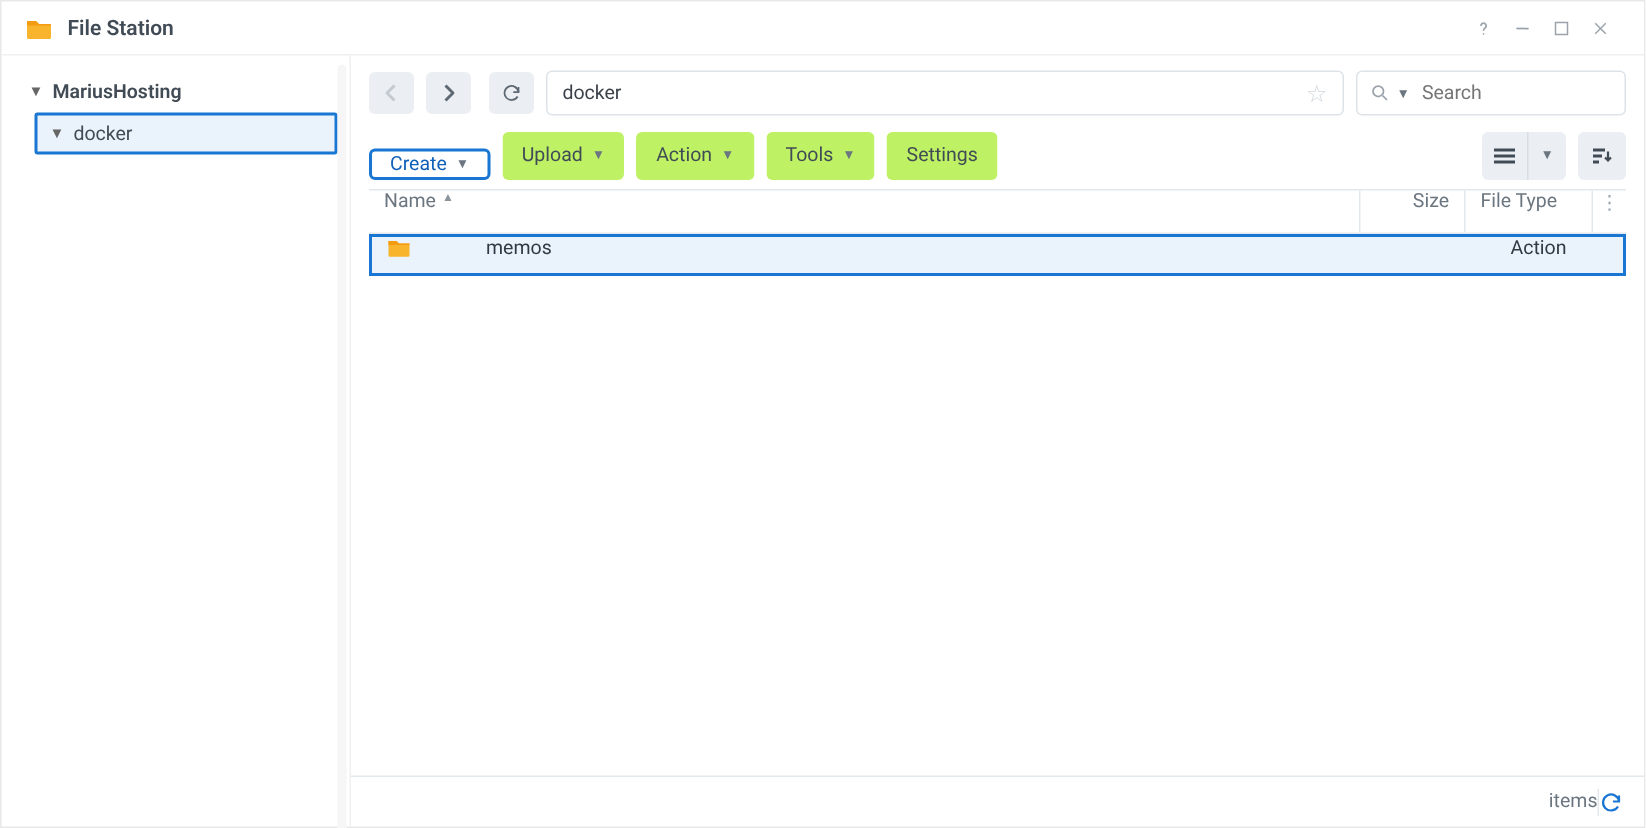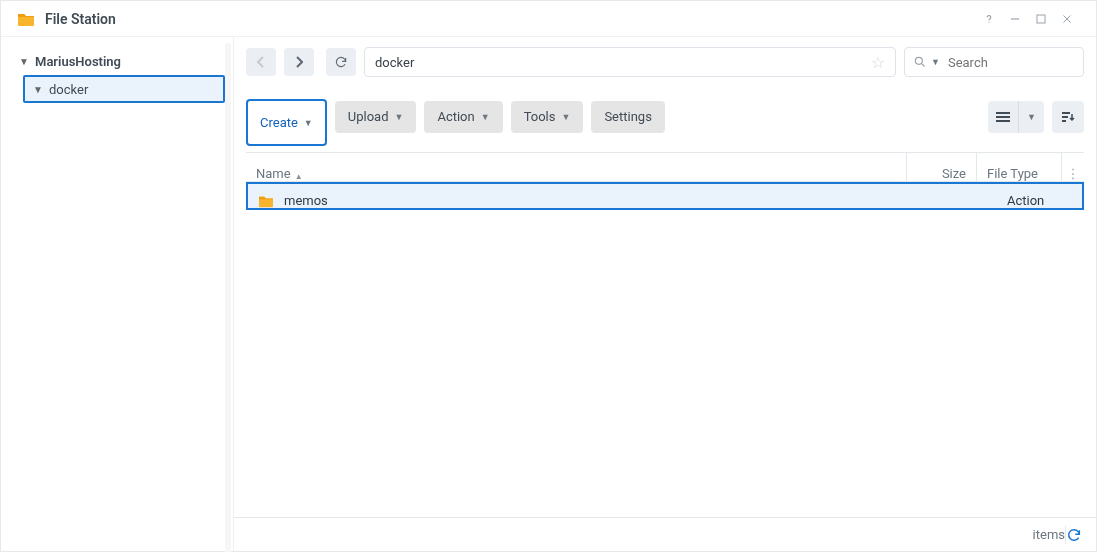--- a/index.html
+++ b/index.html
@@ -19,41 +19,41 @@
   .tree-item.sel { background:#eaf2fb; border:2px solid #1976d2; }
   .main { flex:1; display:flex; flex-direction:column; min-width:0; }
   .toolbar { padding: 10px 12px 6px 12px; display:flex; flex-direction:column; gap:10px; }
   .row { display:flex; align-items:center; gap:8px; }
   .navbtn { width:30px; height:28px; background:#ebeff3; border-radius:4px; display:flex; align-items:center; justify-content:center; cursor:pointer; color:#5f6973;}
   .navbtn.disabled { color:#c3cad1; cursor:default;}
   .path { flex:1; height:30px; border:1px solid #dde3e9; border-radius:4px; display:flex; align-items:center; padding:0 10px; color:#3b4149;}
   .path .star { margin-left:auto; color:#cfd6dc; font-size:16px;}
   .search { width:180px; height:30px; border:1px solid #dde3e9; border-radius:4px; display:flex; align-items:center; padding:0 8px; color:#9aa3ac;}
   .search input { border:none; outline:none; flex:1; font-size:13px; color:#3b4149; background:transparent; margin-left:4px;}
-  .btn { height:32px; padding:0 12px; background:#e5e5e5; border-radius:4px; display:flex; align-items:center; color:#414b55; cursor:pointer; border:1px solid transparent; font-size:13px;}
-  .btn.primary { border:2px solid #1976d2; color:#1161b8; background:#fff; height:47px;margin-top:12px;}
+  .btn { height:32px; padding:0 12px; background:#bef264; border-radius:4px; display:flex; align-items:center; color:#414b55; cursor:pointer; border:1px solid transparent; font-size:13px;}
+  .btn.primary { border:2px solid #1976d2; color:#1161b8; background:#fff; height:21px;margin-top:12px;}
   .btn .caret-d { margin-left:6px; font-size:9px; color:#6b7680;}
   .spacer { flex:1; }
   .iconbtn { height:32px; min-width:32px; padding:0 8px; background:#ebeff3; border-radius:4px; display:flex; align-items:center; justify-content:center; cursor:pointer; color:#414b55;}
   .iconbtn.split { padding:0;}
   .iconbtn.split .seg { padding:0 8px; height:32px; display:flex; align-items:center;}
   .iconbtn.split .seg:first-child { border-right:1px solid #d6dde3;}
   .split .caret-d { font-size:9px; color:#6b7680;}
   .grid { flex:1; display:flex; flex-direction:column; padding: 0 12px; min-height:0;}
   .ghead { display:flex; height:30px; border-top:1px solid #e3e8ed; border-bottom:1px solid #e3e8ed; color:#6b7680; align-items:center;}
-  .col { padding:0 10px; height:100%; display:flex; align-items:flex-end; border-right:1px solid #e3e8ed;}
+  .col { padding:0 10px; height:100%; display:flex; align-items:flex-start; border-right:1px solid #e3e8ed;}
   .col-name { flex:1; min-width:0;}
   .col-size { width:70px; justify-content:flex-end;}
   .col-type { width:85px;}
   .col-date { width:260px; border-right:none;}
   .col-more { width:22px; border-right:none; color:#9aa3ac; cursor:pointer; justify-content:center;}
   .sort-ind { font-size:8px; margin-left:4px; color:#8b939b;}
   .rows { flex:1; overflow:auto;}
   .grow { display:flex; height:28px; align-items:center; border:2px solid #1976d2; background:#eaf2fb; color:#2f3a44;}
-  .grow .col { border-right:none;}
+  .grow .col { border-right:none;gap:40px;}
   .ficon { width:16px; height:14px; margin-right:10px; display:inline-flex;}
   .status { height:34px; border-top:1px solid #e3e8ed; display:flex; align-items:center; justify-content:flex-end; padding:0 14px; color:#6b7680; }
   .status .sep { width:1px; height:18px; background:#e3e8ed;}
   .ref { color:#1976d2; cursor:pointer; font-size:16px;}
   svg { display:block; }
 </style>
 </head>
 <body>
 
 <div class="window">

